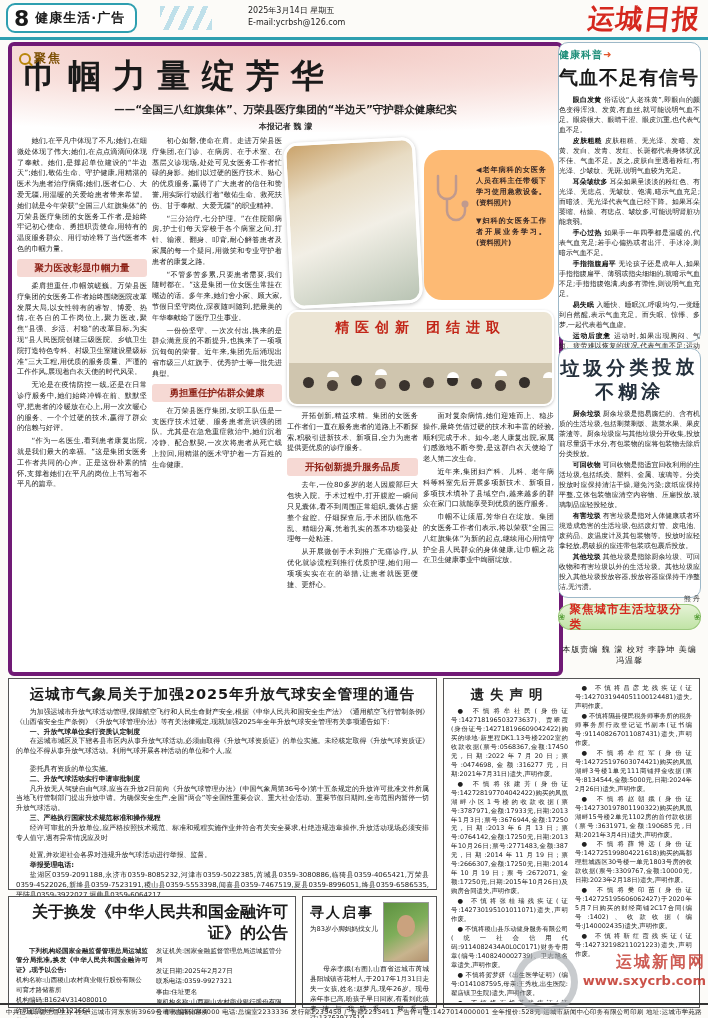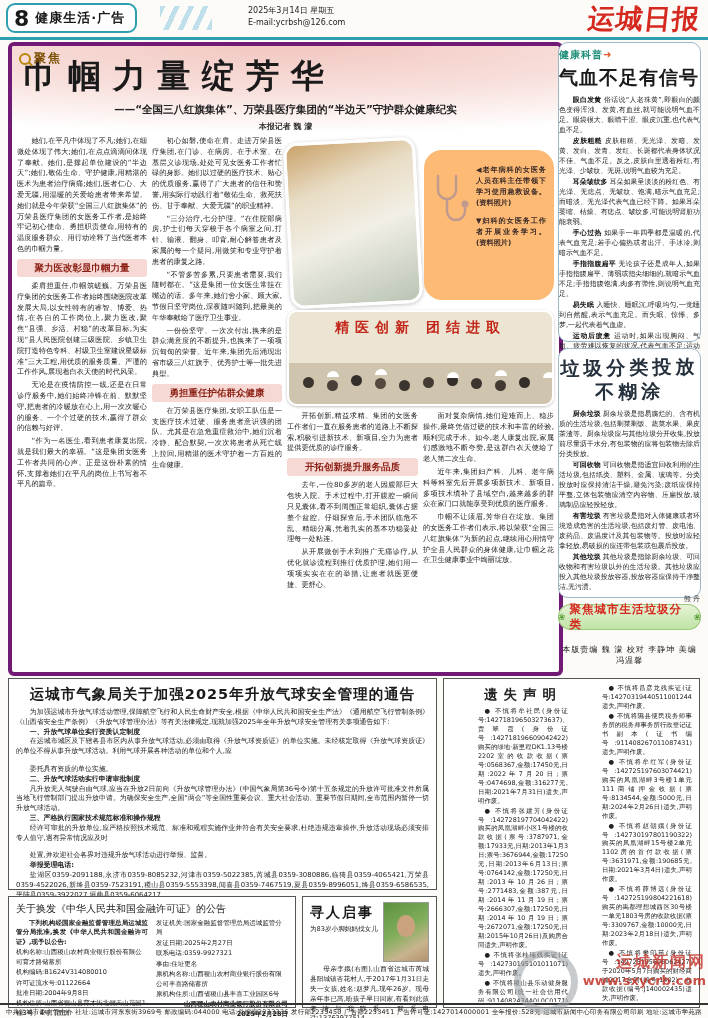--- a/index.html
+++ b/index.html
@@ -75,36 +75,36 @@
   
   .nbox{position:absolute;border:1px solid #555;background:#fff;box-sizing:border-box;padding:5px 7px;}
   .balloon{left:8px;top:678px;width:429px;height:212px;}
   .n-title{font-size:14.5px;font-weight:900;text-align:center;letter-spacing:1px;margin:1px 0 4px 0;}
   .ncols{display:flex;gap:8px;flex-direction:column;}
   .ncol{flex:1;font-size:6.9px;line-height:1.42;text-align:justify;color:#222;}
   .ncol p{margin:0;text-indent:2em;}
   .ncol .nh{font-weight:900;text-indent:2em;}
   .nsign{text-align:right;text-indent:0 !important;font-weight:bold;}
   .lic{left:8px;top:896px;width:288px;height:112px;}
-  .lic-title{font-size:10px;font-weight:400;text-align:left;margin:0 0 3px 0;}
+  .lic-title{font-size:16px;font-weight:700;text-align:right;margin:0 0 3px 0;}
   .lic-cols{display:flex;gap:8px;}
   .lic-col{flex:1;font-size:6.5px;line-height:1.45;color:#222;}
   .lic-col .ln{margin:0 0 1px 0;}
   .lic-intro{text-indent:2em;text-align:justify;margin:0 0 1px 0;font-weight:bold;}
   .lic-sign{text-align:right;font-weight:bold;}
   .mp{left:302px;top:896px;width:135px;height:112px;}
   .mp-head{display:flex;gap:5px;}
   .mp-title{font-size:14px;font-weight:900;letter-spacing:2px;margin-top:2px;}
   .mp-photo{width:44px;height:58px;border:1px solid #999;flex:none;margin-left:auto;
             background:linear-gradient(150deg,#5d9140 0%,#7fae5a 45%,#c8b48e 75%,#b2926e 100%);position:relative;}
   .mp-photo:after{content:"";position:absolute;left:13px;top:12px;width:18px;height:22px;border-radius:50% 50% 45% 45%;background:#caa27e;}
   .mp-text{font-size:6.6px;line-height:1.5;text-align:justify;margin-top:3px;text-indent:2em;}
   .loss{left:443px;top:678px;width:257px;height:330px;}
   .loss-cols{display:flex;gap:7px;height:100%;}
-  .loss-col{flex:1;font-size:6.4px;line-height:1.4;text-align:justify;color:#222;overflow:hidden;margin-left:27px;}
+  .loss-col{flex:1;font-size:6.4px;line-height:1.4;text-align:justify;color:#222;overflow:hidden;}
   .loss-title{font-size:13.5px;font-weight:900;text-align:center;letter-spacing:6px;margin:1px 0 3px 0;}
   .loss-col p{margin:0 0 1px 0;text-indent:1em;}
   
   .wm{position:absolute;right:2px;top:952px;width:190px;text-align:right;z-index:6;pointer-events:none;}
   .wm-ring{position:absolute;right:128px;top:-2px;width:50px;height:50px;border:7px solid #9aa0a6;border-radius:50%;opacity:.55;}
   .wm-name{font-size:16px;font-weight:900;color:#c2342a;opacity:.8;letter-spacing:2px;}
   .wm-url{font-size:13px;font-weight:900;color:#c2342a;opacity:.85;}
   .footer{position:absolute;left:0;top:1003px;width:708px;border-top:2px solid #333;padding-top:3px;
           font-size:6.4px;text-align:center;color:#222;letter-spacing:.3px;}
 </style>

